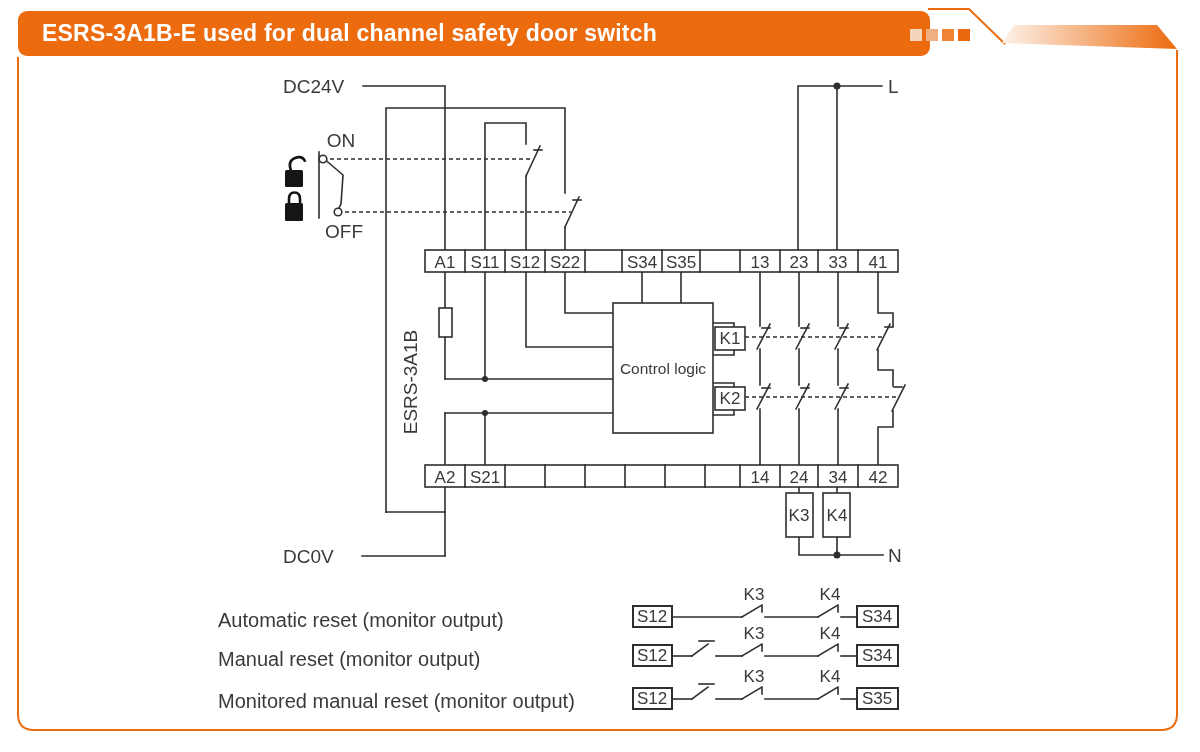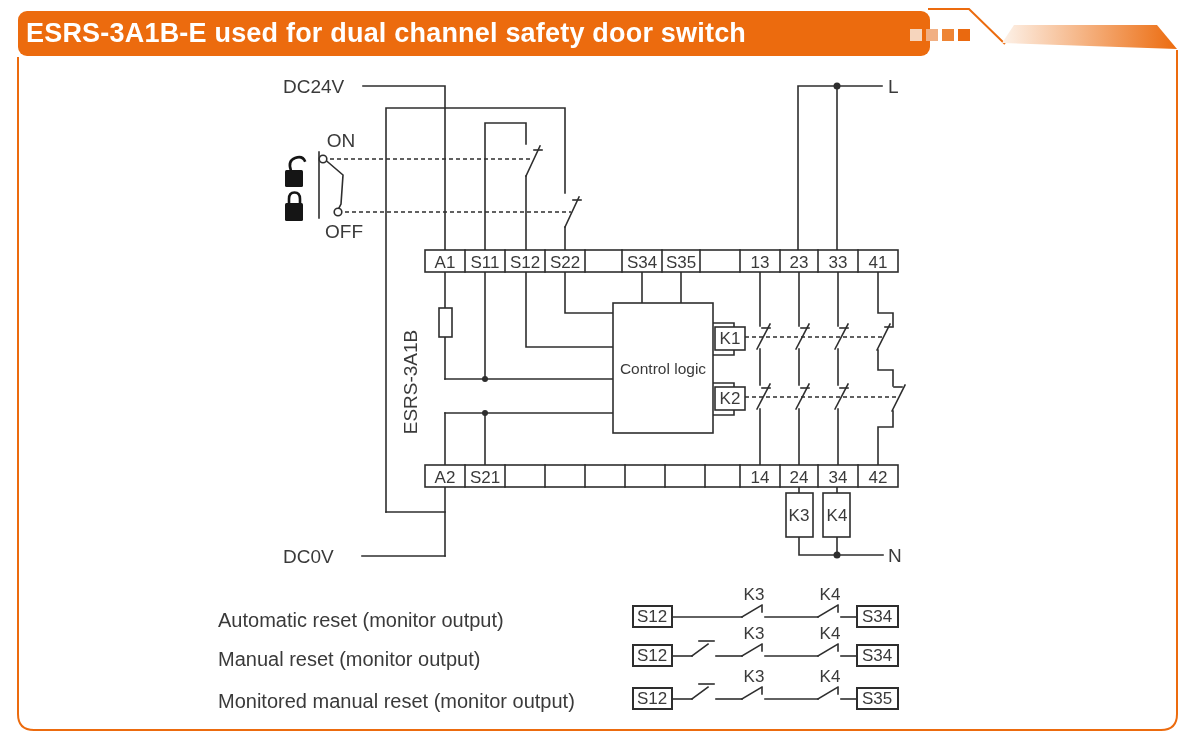--- a/index.html
+++ b/index.html
@@ -6,21 +6,21 @@
   body{
     width:1200px;height:752px;position:relative;background:#ffffff;
     font-family:"Liberation Sans","DejaVu Sans",sans-serif;overflow:hidden;
   }
   
   .banner{
     position:absolute;left:18px;top:11px;width:912px;height:45px;
     background:#ec6b0e;border-radius:9px;display:flex;align-items:center;
   }
   .banner .title{
-    color:#ffffff;font-size:27px;font-weight:bold;padding-left:8px;
+    color:#ffffff;font-size:23px;font-weight:bold;padding-left:24px;
     letter-spacing:0.2px;white-space:nowrap;
   }
   
   .squares{position:absolute;left:910px;top:29px;display:flex;gap:4px;}
   .squares span{width:12px;height:12px;display:block;}
   .sq1{background:#f6d5bd;} .sq2{background:#f1af83;}
   .sq3{background:#ee8434;} .sq4{background:#ea690f;}
   
   svg.diagram{position:absolute;left:0;top:0;}
   text{fill:#3a3a3a;}

